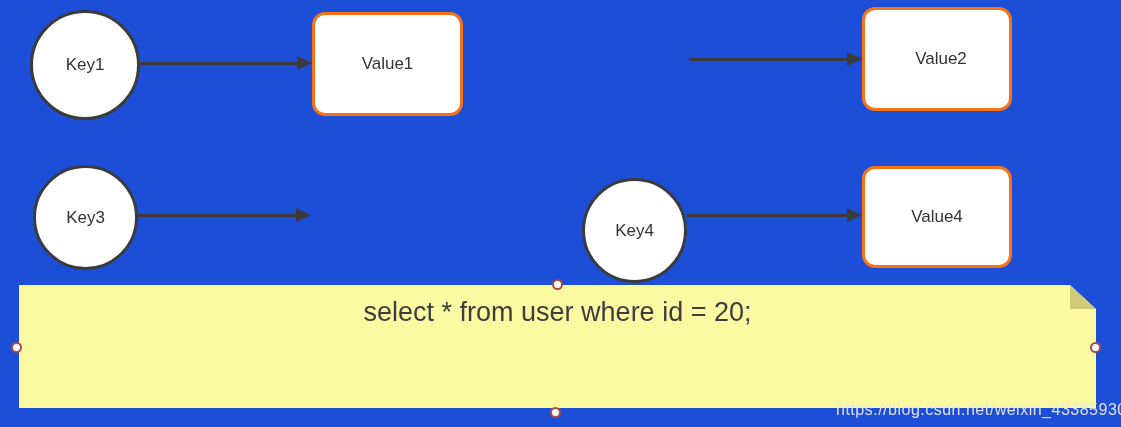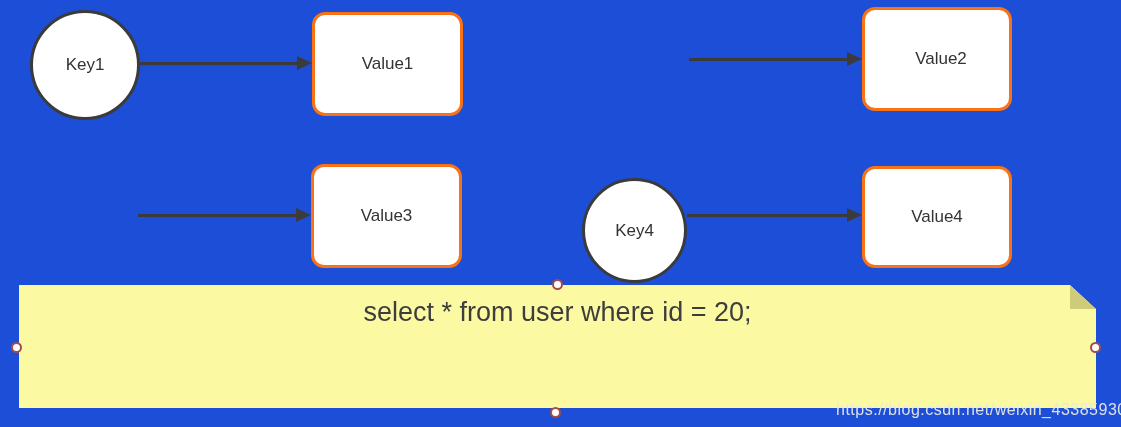--- a/index.html
+++ b/index.html
@@ -125,25 +125,25 @@
   <div class="rect" style="left:312px; top:12px; width:151px; height:104px;">
     <span class="lbl">Value1</span>
   </div>
 
   <div class="aline" style="left:689px; top:58px; width:158px;"></div>
   <div class="ahead" style="left:847px; top:52px;"></div>
   <div class="rect" style="left:862px; top:7px; width:150px; height:104px;padding-left:8px;">
     <span class="lbl">Value2</span>
   </div>
 
+  <div class="circle" style="left:33px; top:165px; width:105px; height:105px;">
+    <span class="lbl">Key3</span>
+  </div>
   <div class="aline" style="left:138px; top:214px; width:158px;"></div>
   <div class="ahead" style="left:296px; top:208px;"></div>
-  <div class="rect" style="left:311px; top:164px; width:151px; height:104px;">
-    <span class="lbl">Value3</span>
-  </div>
 
   <div class="circle" style="left:582px; top:178px; width:105px; height:105px;text-align:center;">
     <span class="lbl">Key4</span>
   </div>
   <div class="aline" style="left:687px; top:214px; width:160px;"></div>
   <div class="ahead" style="left:847px; top:208px;"></div>
   <div class="rect" style="left:862px; top:166px; width:150px; height:102px;">
     <span class="lbl">Value4</span>
   </div>
 

